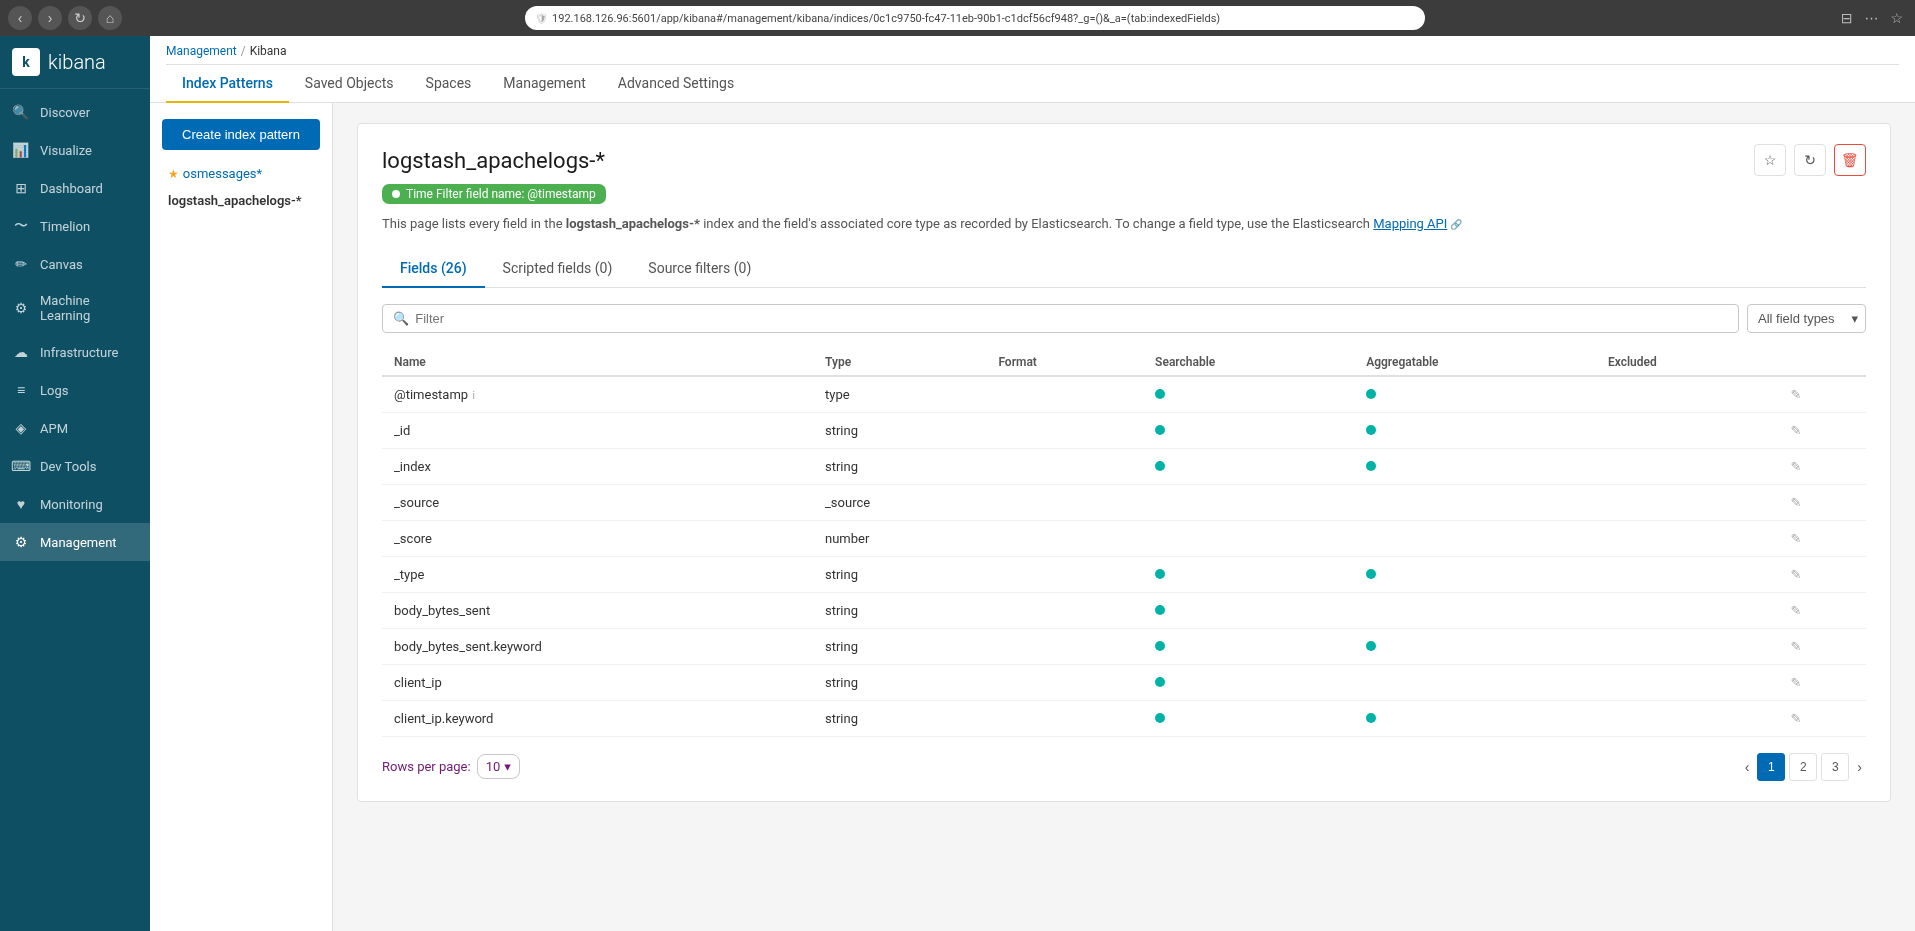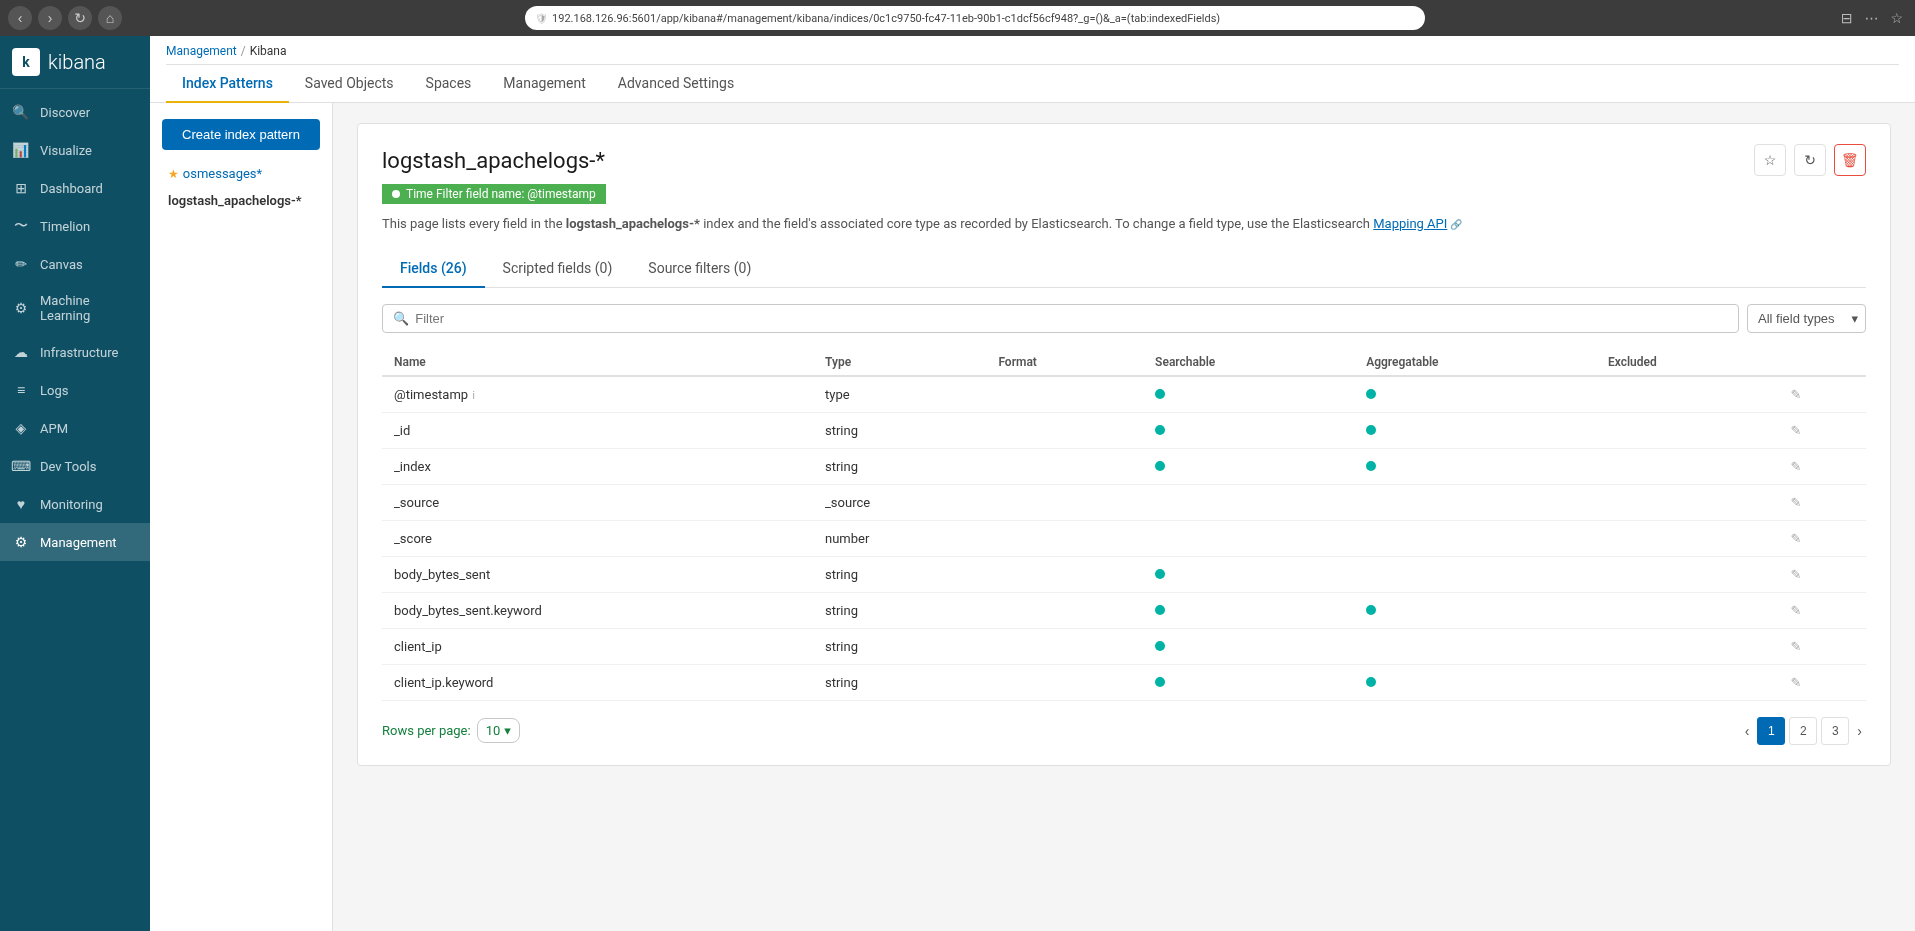--- a/index.html
+++ b/index.html
@@ -46,21 +46,21 @@
     .pattern-item .star { color: #f5a623; font-size: 12px; }
 
     
     .content { flex: 1; overflow-y: auto; padding: 20px 24px; background: #f5f5f5; }
     .index-card { background: #fff; border: 1px solid #e0e0e0; border-radius: 4px; padding: 20px 24px; }
     .index-header { display: flex; align-items: center; justify-content: space-between; margin-bottom: 8px; }
     .index-title { font-size: 22px; font-weight: 400; color: #1a1a1a; }
     .index-actions { display: flex; gap: 8px; align-items: center; }
     .icon-btn { width: 32px; height: 32px; border: 1px solid #e0e0e0; background: #fff; border-radius: 4px; cursor: pointer; display: flex; align-items: center; justify-content: center; color: #555; font-size: 14px; }
     .icon-btn.danger { border-color: #e74c3c; color: #e74c3c; }
-    .time-badge { display: inline-flex; align-items: center; gap: 6px; background: #4caf50; color: #fff; padding: 3px 10px; border-radius: 0; font-size: 12px; margin-bottom: 10px; }
+    .time-badge { display: inline-flex; align-items: center; gap: 6px; background: #4caf50; color: #fff; padding: 3px 10px; border-radius: 7px; font-size: 12px; margin-bottom: 10px; }
     .time-badge .dot { width: 8px; height: 8px; background: #fff; border-radius: 50%; }
     .index-desc { font-size: 13px; color: #555; margin-bottom: 16px; line-height: 1.5; }
     .index-desc a { color: #006bb4; }
     .tabs { display: flex; border-bottom: 1px solid #e0e0e0; margin-bottom: 16px; }
     .tab { padding: 10px 18px; font-size: 14px; color: #555; cursor: pointer; border-bottom: 2px solid transparent; margin-bottom: -1px; }
     .tab.active { color: #006bb4; border-bottom: 2px solid #006bb4; font-weight: 500; }
 
     
     .filter-row { display: flex; align-items: center; gap: 8px; margin-bottom: 16px; }
     .filter-input-wrap { flex: 1; display: flex; align-items: center; border: 1px solid #c8c8c8; border-radius: 4px; padding: 6px 10px; background: #fff; }
@@ -73,21 +73,21 @@
     
     .fields-table { width: 100%; border-collapse: collapse; }
     .fields-table th { text-align: left; font-size: 12px; font-weight: 600; color: #555; padding: 6px 12px; border-bottom: 2px solid #e0e0e0; }
     .fields-table td { padding: 10px 12px; border-bottom: 1px solid #f0f0f0; font-size: 13px; color: #333; vertical-align: middle; }
     .dot-teal { display: inline-block; width: 10px; height: 10px; background: #00b3a4; border-radius: 50%; }
     .edit-icon { color: #aaa; font-size: 13px; cursor: pointer; }
     .info-icon { color: #aaa; font-size: 11px; cursor: pointer; margin-left: 4px; }
 
     
     .pagination-row { display: flex; align-items: center; justify-content: space-between; margin-top: 16px; }
-    .rows-per-page { display: flex; align-items: center; gap: 6px; font-size: 13px; color: #15803d; justify-content: flex-end; }
+    .rows-per-page { display: flex; align-items: center; gap: 6px; font-size: 13px; color: #701a75; justify-content: flex-end; }
     .rows-select { display: flex; align-items: center; gap: 4px; border: 1px solid #c8c8c8; padding: 4px 8px; border-radius: 8px; cursor: pointer; }
     .page-btns { display: flex; align-items: center; gap: 4px; }
     .page-btn { width: 28px; height: 28px; border: 1px solid #e0e0e0; background: #fff; border-radius: 3px; cursor: pointer; display: flex; align-items: center; justify-content: center; font-size: 12px; color: #555; }
     .page-btn.active { background: #006bb4; color: #fff; border-color: #006bb4; }
     .page-arrow { border: none; background: none; cursor: pointer; color: #555; font-size: 14px; padding: 4px; }
     .app-wrapper { position: relative; display: flex; flex: 1; overflow: hidden; }
   </style>
 </head>
 <body>
 
@@ -306,20 +306,31 @@
       </td>
       <td>number</td>
       <td></td>
       <td></td>
       <td></td>
       <td></td>
       <td><span class="edit-icon">✎</span></td>
     </tr>
                 <tr>
       <td>
+        _type
+      </td>
+      <td>string</td>
+      <td></td>
+      <td><span class="dot-teal"></span></td>
+      <td><span class="dot-teal"></span></td>
+      <td></td>
+      <td><span class="edit-icon">✎</span></td>
+    </tr>
+                <tr>
+      <td>
         body_bytes_sent
       </td>
       <td>string</td>
       <td></td>
       <td><span class="dot-teal"></span></td>
       <td></td>
       <td></td>
       <td><span class="edit-icon">✎</span></td>
     </tr>
                 <tr>

